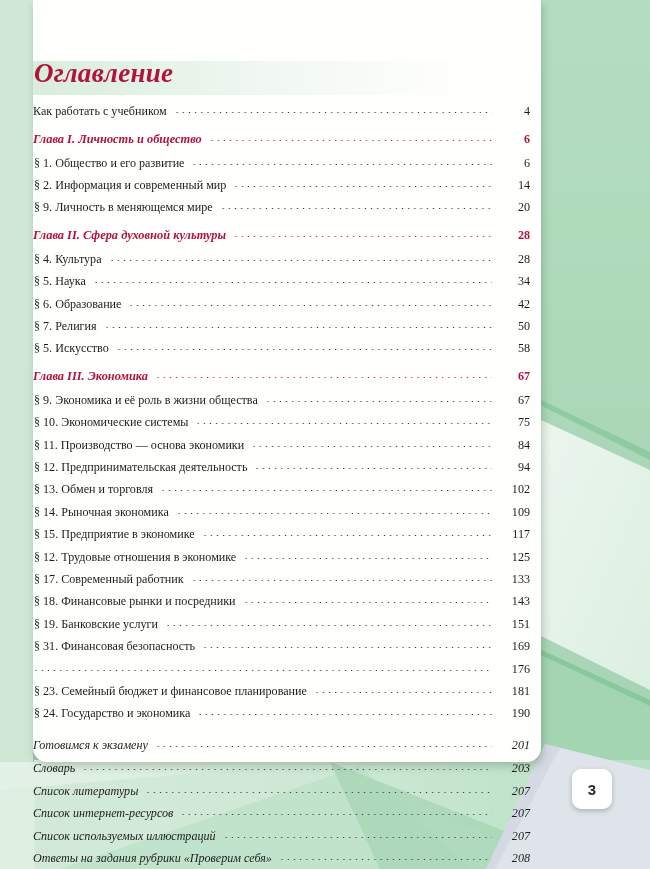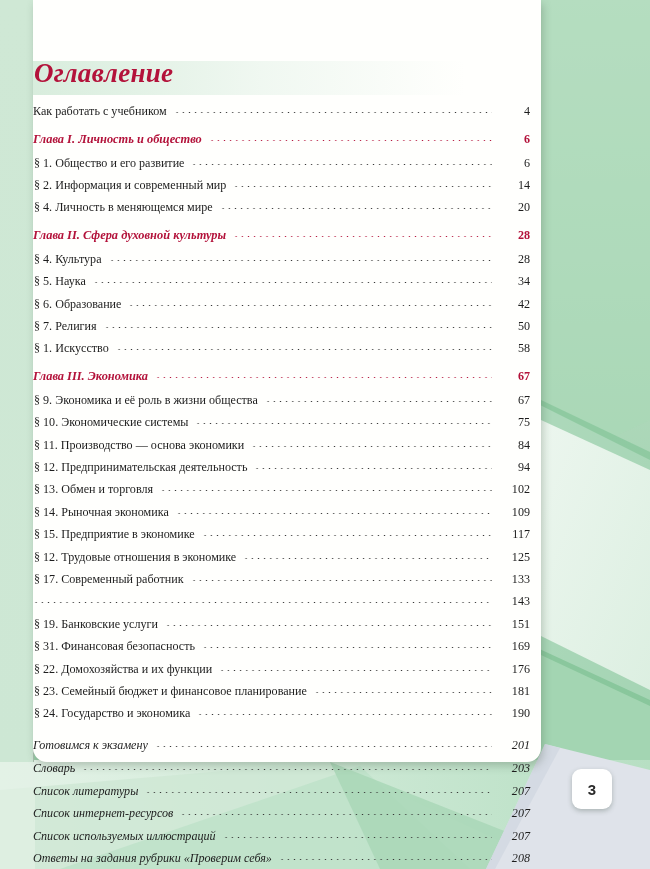--- a/index.html
+++ b/index.html
@@ -220,21 +220,21 @@
       <span class="label">§ 1. Общество и его развитие</span>
       <span class="leader"></span>
       <span class="pg">6</span>
     </div>
     <div class="row section">
       <span class="label">§ 2. Информация и современный мир</span>
       <span class="leader"></span>
       <span class="pg">14</span>
     </div>
     <div class="row section">
-      <span class="label">§ 4. Личность в меняющемся мире</span>
+      <span class="label">§ 9. Личность в меняющемся мире</span>
       <span class="leader"></span>
       <span class="pg">20</span>
     </div>
 
     <div class="row chapter">
       <span class="label">Глава II. Сфера духовной культуры</span>
       <span class="leader"></span>
       <span class="pg">28</span>
     </div>
     <div class="row section">
@@ -251,21 +251,21 @@
       <span class="label">§ 6. Образование</span>
       <span class="leader"></span>
       <span class="pg">42</span>
     </div>
     <div class="row section">
       <span class="label">§ 7. Религия</span>
       <span class="leader"></span>
       <span class="pg">50</span>
     </div>
     <div class="row section">
-      <span class="label">§ 1. Искусство</span>
+      <span class="label">§ 5. Искусство</span>
       <span class="leader"></span>
       <span class="pg">58</span>
     </div>
 
     <div class="row chapter">
       <span class="label">Глава III. Экономика</span>
       <span class="leader"></span>
       <span class="pg">67</span>
     </div>
     <div class="row section">
@@ -307,35 +307,35 @@
       <span class="label">§ 12. Трудовые отношения в экономике</span>
       <span class="leader"></span>
       <span class="pg">125</span>
     </div>
     <div class="row section">
       <span class="label">§ 17. Современный работник</span>
       <span class="leader"></span>
       <span class="pg">133</span>
     </div>
     <div class="row section">
+      <span class="label">§ 18. Финансовые рынки и посредники</span>
       <span class="leader"></span>
       <span class="pg">143</span>
     </div>
     <div class="row section">
       <span class="label">§ 19. Банковские услуги</span>
       <span class="leader"></span>
       <span class="pg">151</span>
     </div>
     <div class="row section">
       <span class="label">§ 31. Финансовая безопасность</span>
       <span class="leader"></span>
       <span class="pg">169</span>
     </div>
     <div class="row section">
-      <span class="label">§ 22. Домохозяйства и их функции</span>
       <span class="leader"></span>
       <span class="pg">176</span>
     </div>
     <div class="row section">
       <span class="label">§ 23. Семейный бюджет и финансовое планирование</span>
       <span class="leader"></span>
       <span class="pg">181</span>
     </div>
     <div class="row section">
       <span class="label">§ 24. Государство и экономика</span>

